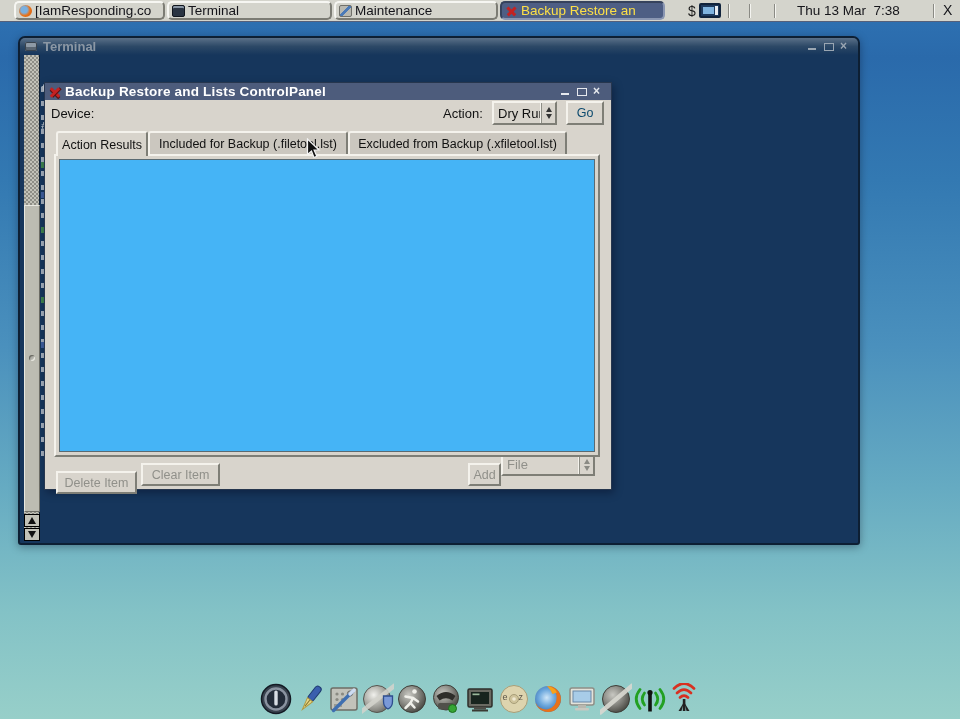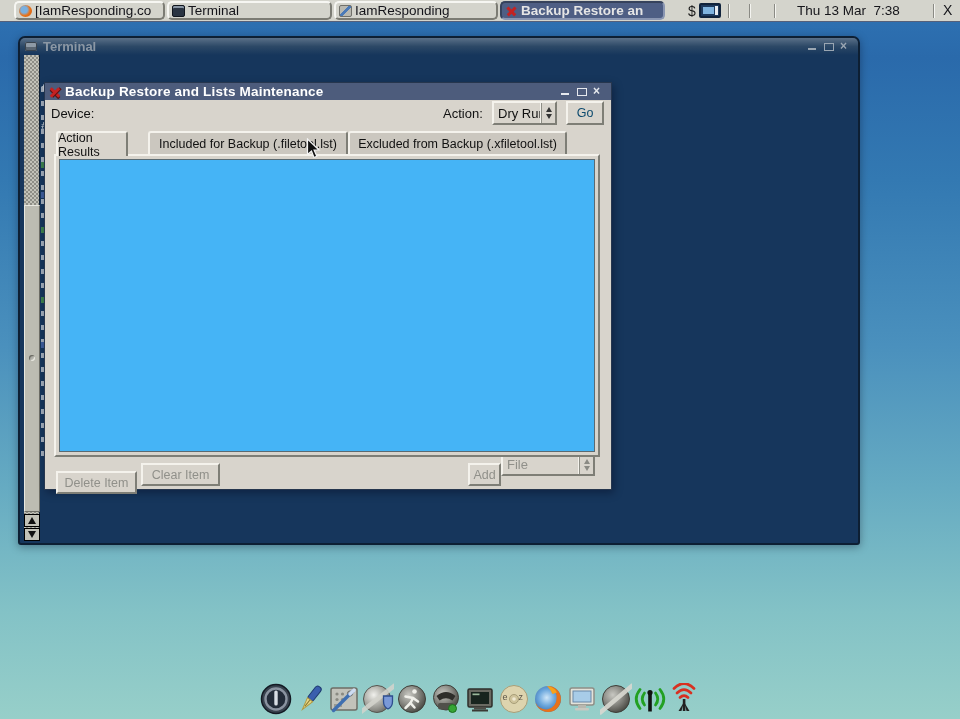--- a/index.html
+++ b/index.html
@@ -8,21 +8,21 @@
     position:relative;width:960px;height:719px;overflow:hidden;
     font-family:"Liberation Sans",sans-serif;
     background:linear-gradient(180deg,#2f73b4 0%,#2a6aab 8%,#3379b2 25%,#4a90bd 48%,#66abc2 68%,#83c2c6 85%,var(--desktop-bottom,#97cfc9) 100%);
   }
   
   .taskbar{position:absolute;left:0;top:0;width:960px;height:22px;background:#d4d4cc;border-bottom:1px solid #55607a;z-index:50;}
   .tb-btn{position:absolute;top:1px;height:19px;border-radius:5px;background:#d4d4cc;
     border:2px solid;border-color:#f6f6f2 #7c7c74 #7c7c74 #f6f6f2;
     display:flex;align-items:center;gap:3px;padding:0 3px;overflow:hidden;white-space:nowrap;
     font-size:13.5px;color:#14141a;text-align:center;}
-  .tb-btn.active{background:var(--taskbar-active,#4e5e84);color:#e5e5e5;border-color:#36425c #8a96b2 #8a96b2 #36425c;font-weight:bold;}
+  .tb-btn.active{background:var(--taskbar-active,#4e5e84);color:#fde047;border-color:#36425c #8a96b2 #8a96b2 #36425c;}
   .tb-mini{width:13px;height:12px;flex:0 0 auto;}
   .tb-ff{border-radius:50%;background:radial-gradient(circle at 40% 40%,#7ab0e0 0 30%,#e8721a 55%,#c85a10);}
   .tb-term{background:#2a3442;border:1px solid #11161e;border-radius:2px;box-shadow:inset 0 2px 0 #8a96a4;}
   .tb-cp{background:#b8b8b0;border:1px solid #70706a;border-radius:2px;background-image:linear-gradient(135deg,transparent 40%,#4a7ab8 42%,#4a7ab8 58%,transparent 60%);}
   .tb-bk{position:relative;background:transparent;}
   .tb-bk:before,.tb-bk:after{content:"";position:absolute;left:1px;top:5px;width:11px;height:2.5px;background:#c42222;}
   .tb-bk:before{transform:rotate(45deg);} .tb-bk:after{transform:rotate(-45deg);}
   .tb-dollar{position:absolute;top:3px;font-size:14px;color:#1a1a1a;}
   .tb-tray{position:absolute;top:3px;width:22px;height:15px;background:#1d3a5e;border:2px solid #10233c;border-radius:2px;}
   .tb-tray .scr{position:absolute;left:2px;top:2px;width:11px;height:7px;background:#7fb4e0;}
@@ -138,21 +138,21 @@
     <div class="tb-btn" style="left:14px;width:151px;">
       <span class="tb-mini tb-ff"></span>
       <span>[IamResponding.co</span>
     </div>
     <div class="tb-btn" style="left:167px;width:165px;">
       <span class="tb-mini tb-term"></span>
       <span>Terminal</span>
     </div>
     <div class="tb-btn" style="left:334px;width:164px;">
       <span class="tb-mini tb-cp"></span>
-      <span>IamResponding</span>
+      <span>Maintenance</span>
     </div>
     <div class="tb-btn active" style="left:500px;width:165px;">
       <span class="tb-mini tb-bk"></span>
       <span>Backup Restore an</span>
     </div>
     <span class="tb-dollar" style="left:688px;">$</span>
     <div class="tb-tray" style="left:699px;">
       <span class="scr"></span>
       <span class="strip"></span>
     </div>
@@ -193,42 +193,42 @@
       <span class="sl b" style="left:0;top:105px;"></span>
       <span class="sl g" style="left:0;top:140px;"></span>
       <span class="sl g" style="left:0;top:210px;"></span>
       <span class="sl b" style="left:0;top:255px;"></span>
     </div>
   </div>
 
   <div class="dialog">
     <div class="dlg-titlebar">
       <span class="dlg-icon"></span>
-      <span class="dlg-title">Backup Restore and Lists Maintenance</span>
+      <span class="dlg-title">Backup Restore and Lists ControlPanel</span>
       <span class="win-ctrls">
         <span class="wc wc-min dlg-ctrl"></span>
         <span class="wc wc-max dlg-ctrl"></span>
         <span class="wc wc-close dlg-ctrl">×</span>
       </span>
     </div>
     <div class="dlg-body">
       <span class="lbl" style="left:6px;top:5px;">Device:</span>
       <span class="lbl" style="left:398px;top:5px;">Action:</span>
       <div class="combo" style="left:447px;top:0;width:65px;height:24px;">
         <span class="val">Dry Run</span>
         <span class="spin">
           <span class="sp-up"></span>
           <span class="sp-down"></span>
         </span>
       </div>
       <div class="btn" style="left:521px;top:0;width:38px;height:24px;">
         <span>Go</span>
       </div>
 
-      <div class="tab active" style="left:11px;width:72px;align-items:center;">
+      <div class="tab active" style="left:11px;width:92px;align-items:center;">
         <span>Action Results</span>
       </div>
       <div class="tab" style="left:103px;width:200px;">
         <span>Included for Backup (.filetool.lst)</span>
       </div>
       <div class="tab" style="left:303px;width:219px;">
         <span>Excluded from Backup (.xfiletool.lst)</span>
       </div>
 
       <div class="tab-panel">

